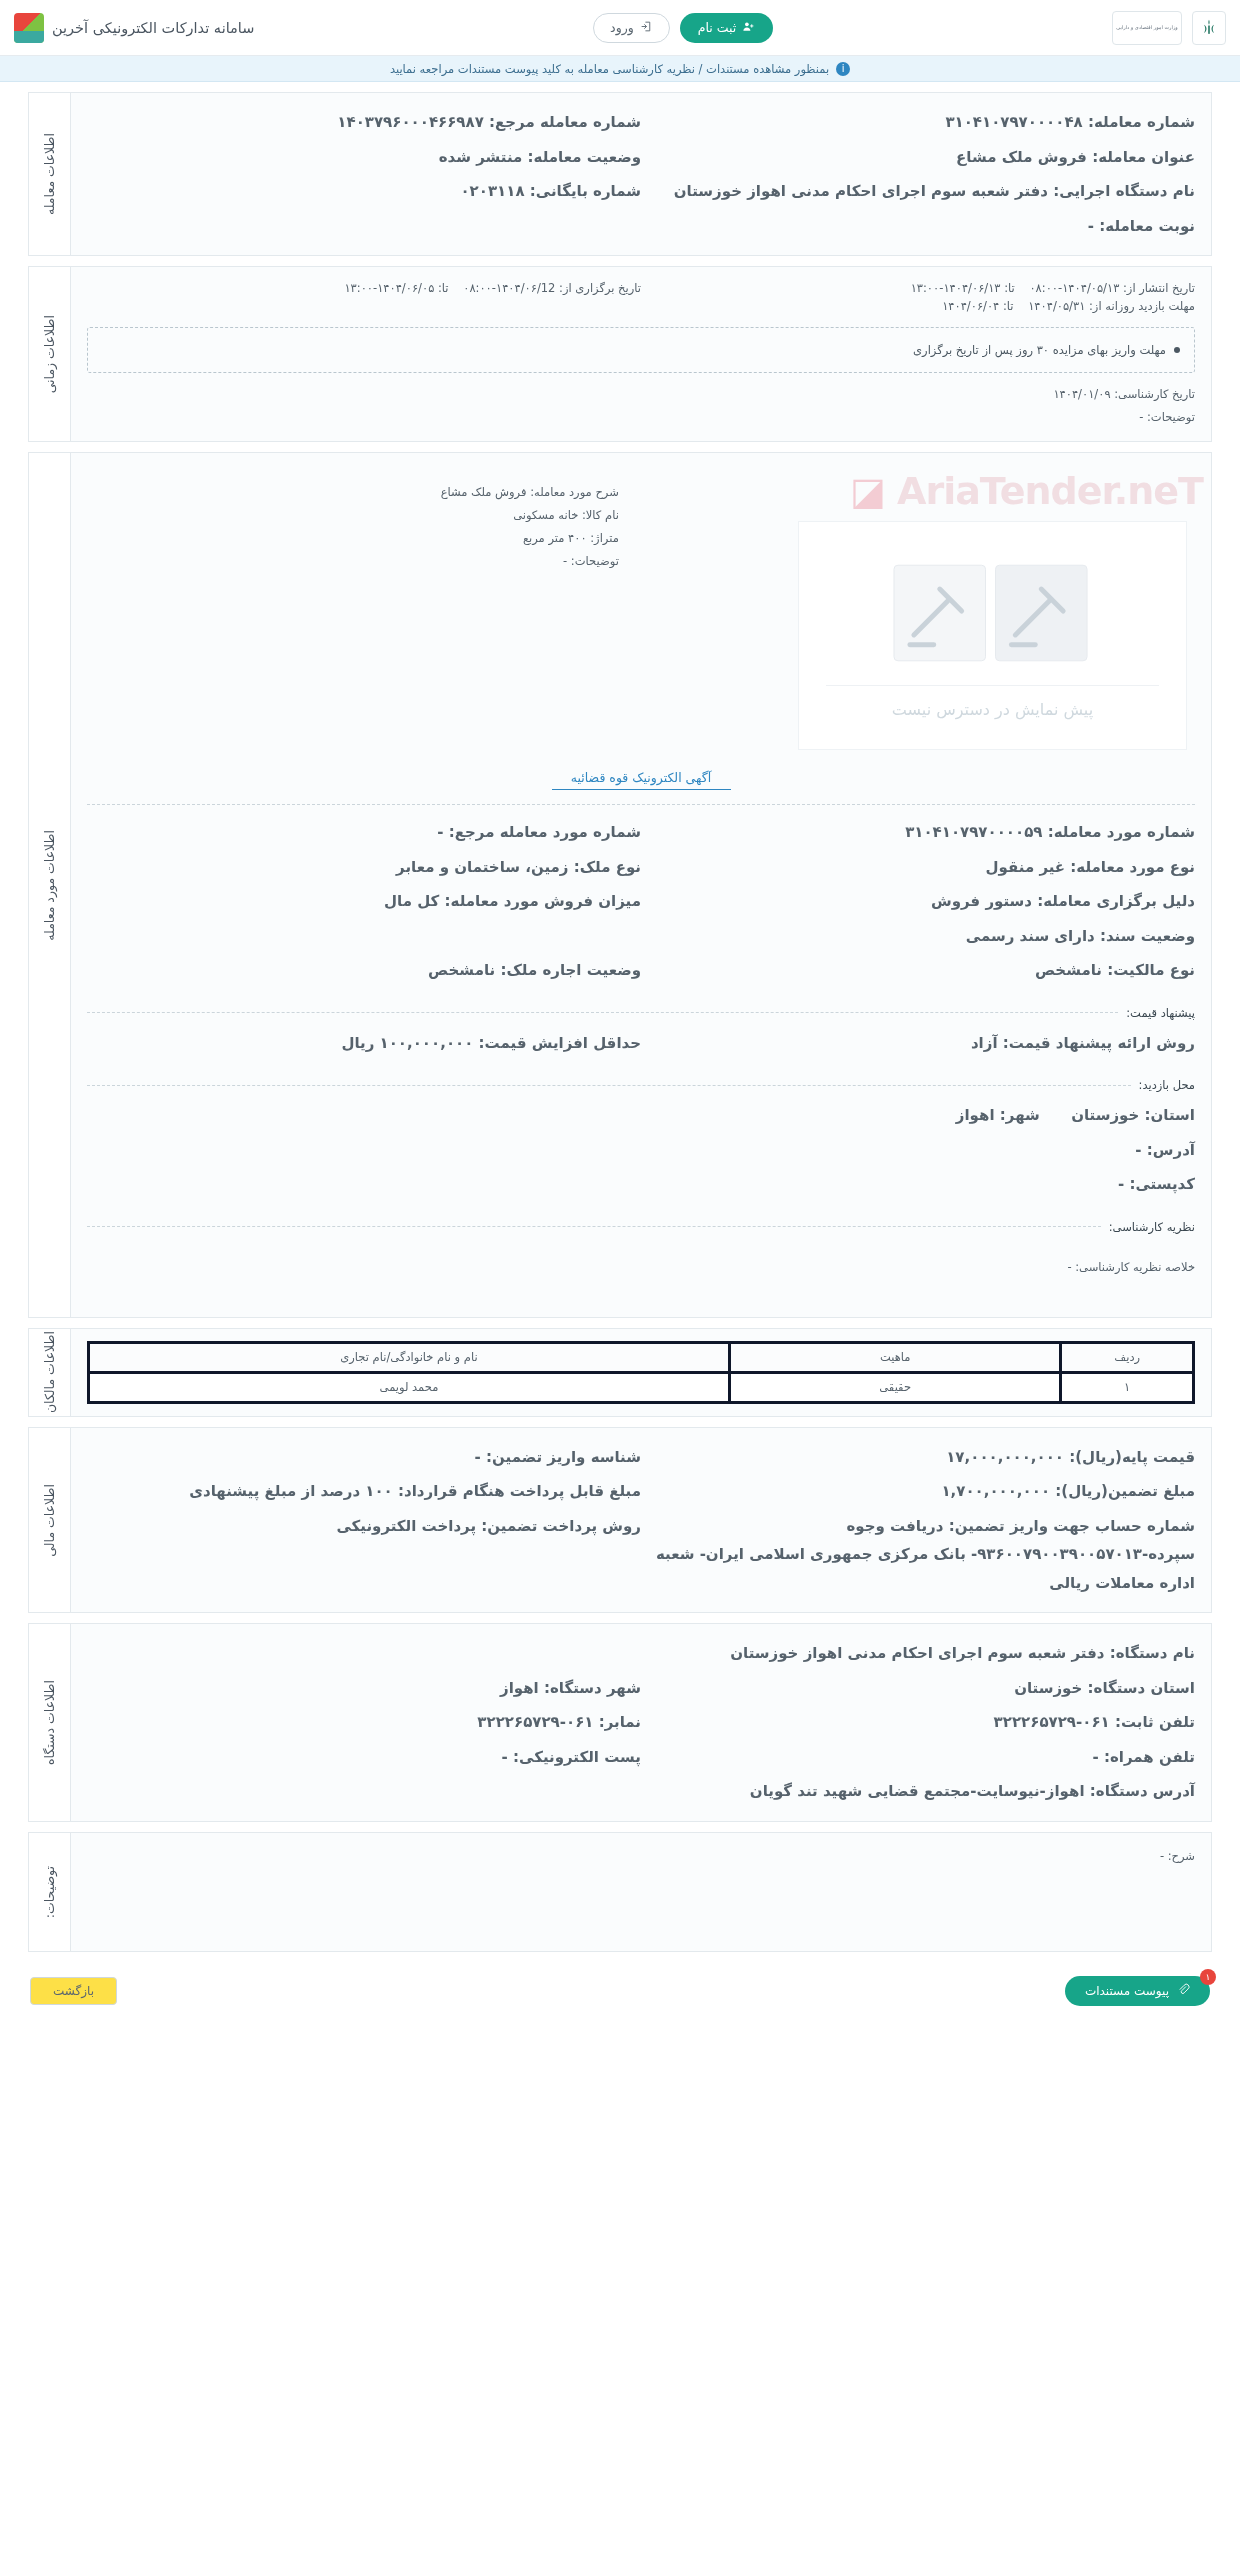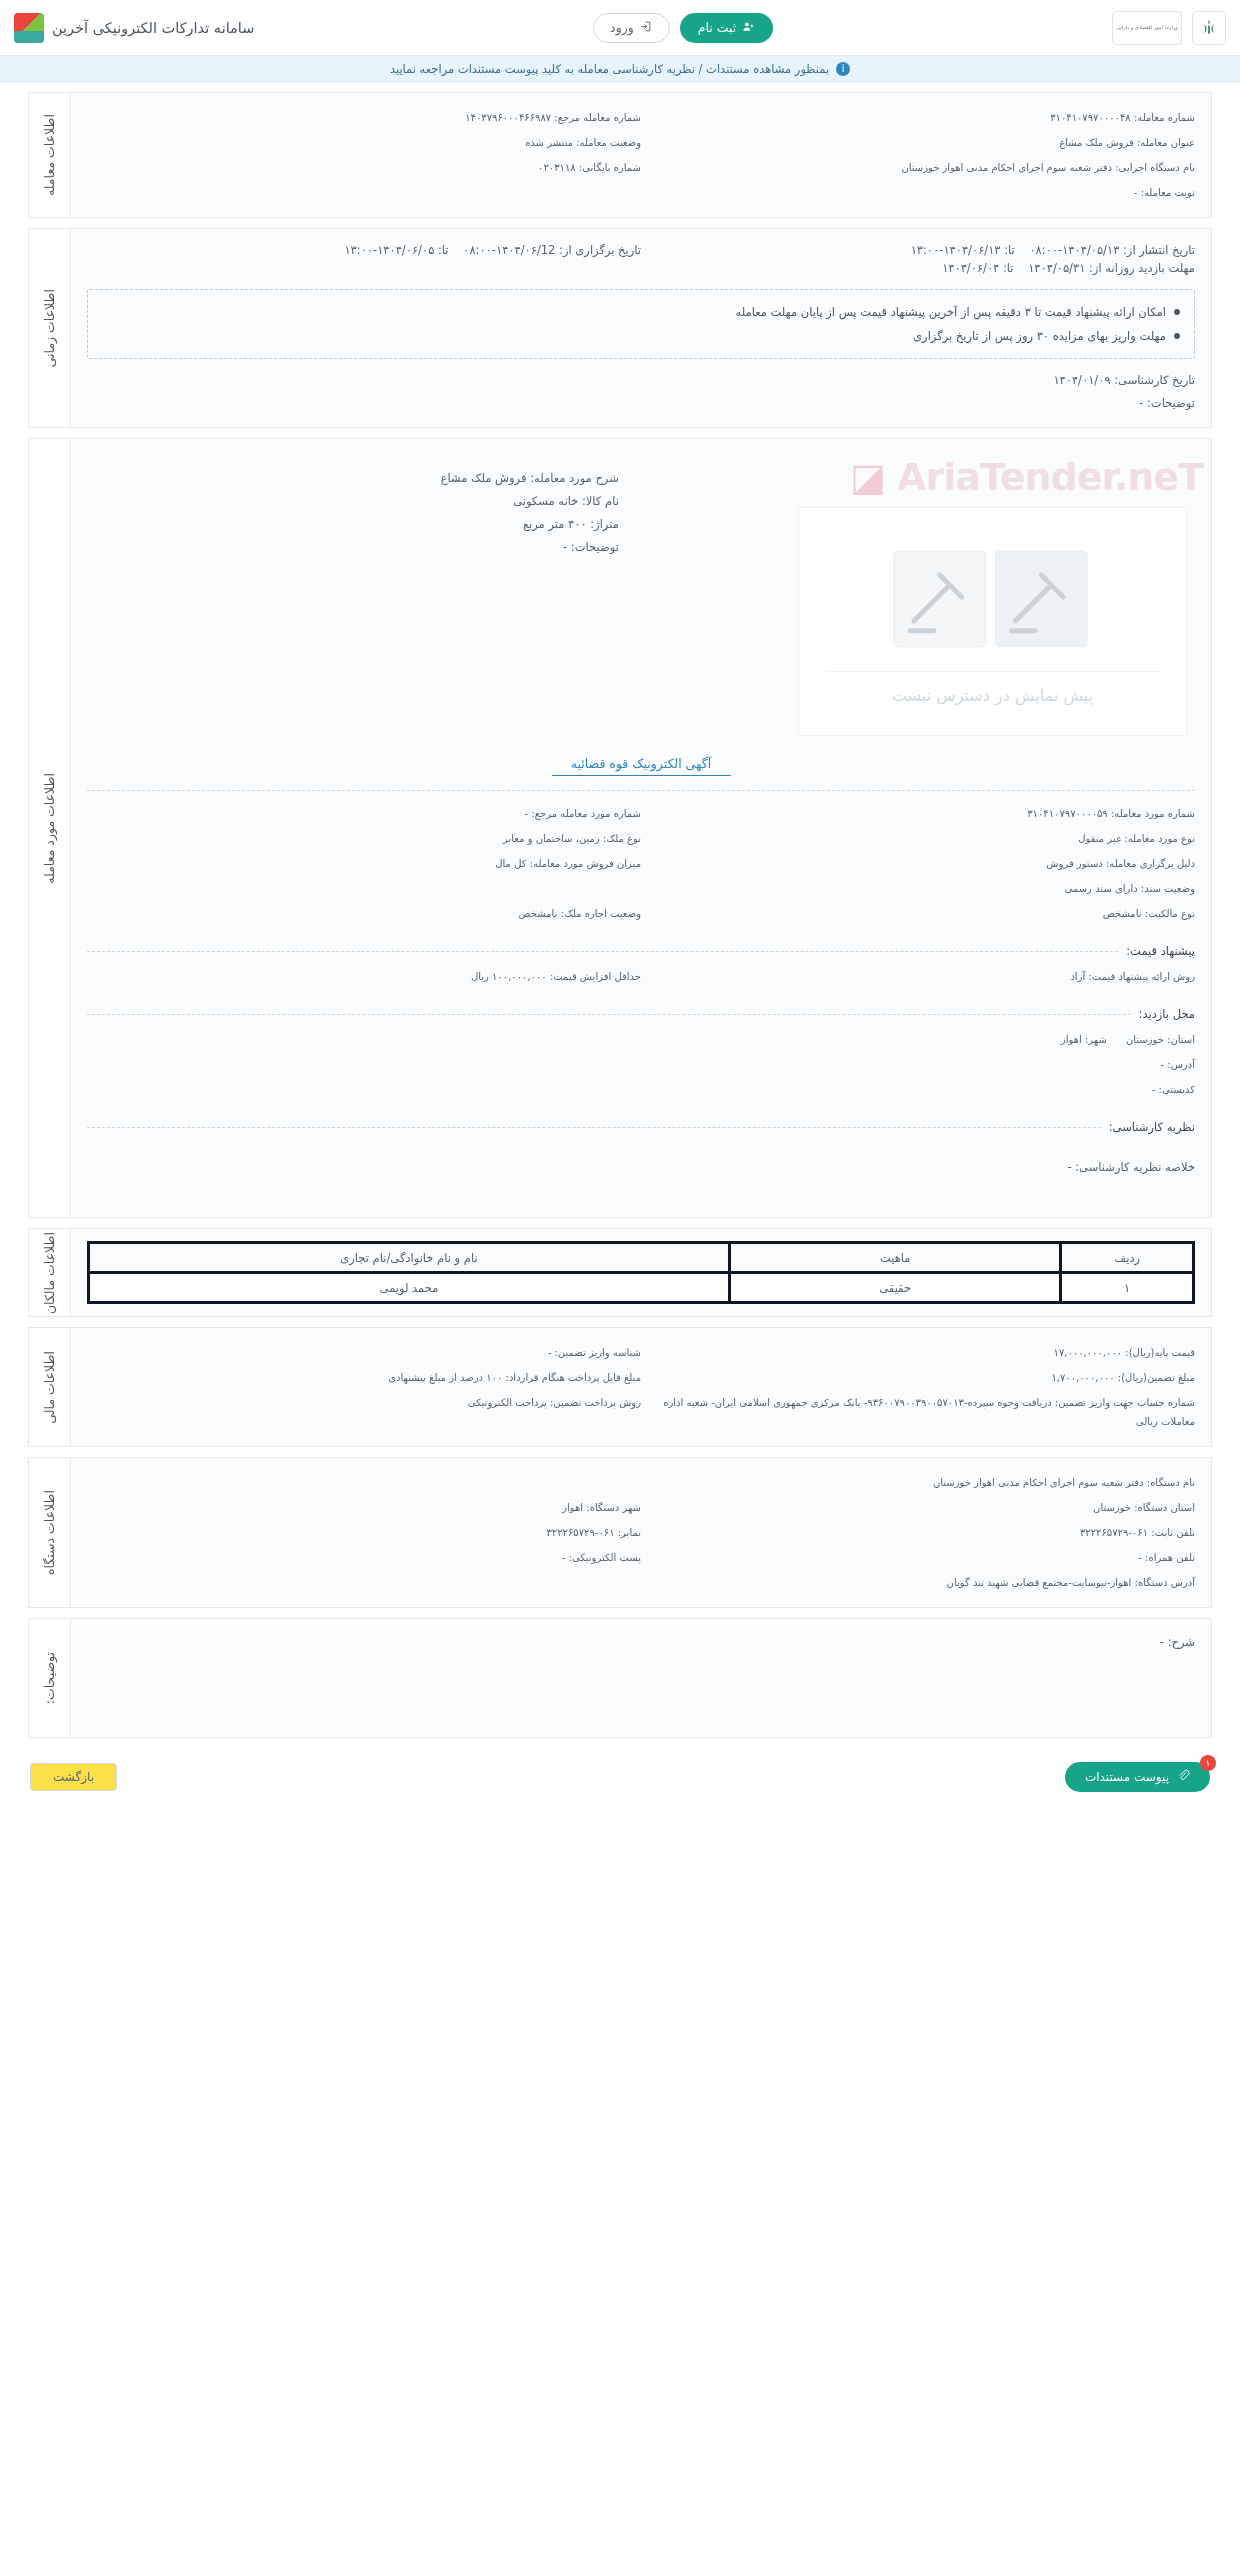--- a/index.html
+++ b/index.html
@@ -90,21 +90,21 @@
     transform:rotate(180deg);
     font-size:12.5px;
     color:#4a5560;
     letter-spacing:0.4px;
     white-space:nowrap;
   }
   .panel-body { flex:1; padding:12px 16px; }
 
   .grid2 { display:flex; flex-wrap:wrap; }
   .grid2 > .cell { width:50%; padding:3px 0; }
-  .cell { font-size:10px; color:#56626c; line-height:1.9; }
+  .cell { font-size:15px; color:#56626c; line-height:1.9;font-weight:bold; }
   .cell .lab { color:#56626c; }
   .cell .val { color:#56626c; }
 
   .row-line { font-size:11.5px; color:#56626c; line-height:2.0; }
 
   
   .time-grid { display:flex; flex-wrap:wrap; }
   .time-grid .tcell { width:50%; font-size:11.5px; color:#56626c; padding:2px 0; }
   .dash-box {
     border:1px dashed #b9c6ce;
@@ -298,24 +298,20 @@
             <span>مهلت بازدید روزانه از:</span>
             <span>۱۴۰۴/۰۵/۳۱</span>
             &nbsp;&nbsp;
             <span>تا:</span>
             <span>۱۴۰۴/۰۶/۰۴</span>
           </div>
           <div class="tcell"></div>
         </div>
 
         <div class="dash-box">
-          <div class="bullet-line">
-            <span class="dot"></span>
-            <span>امکان ارائه پیشنهاد قیمت تا ۳ دقیقه پس از آخرین پیشنهاد قیمت پس از پایان مهلت معامله</span>
-          </div>
           <div class="bullet-line">
             <span class="dot"></span>
             <span>مهلت واریز بهای مزایده ۳۰ روز پس از تاریخ برگزاری</span>
           </div>
         </div>
 
         <div class="row-line">
           <span>تاریخ کارشناسی:</span>
           <span>۱۴۰۴/۰۱/۰۹</span>
         </div>

